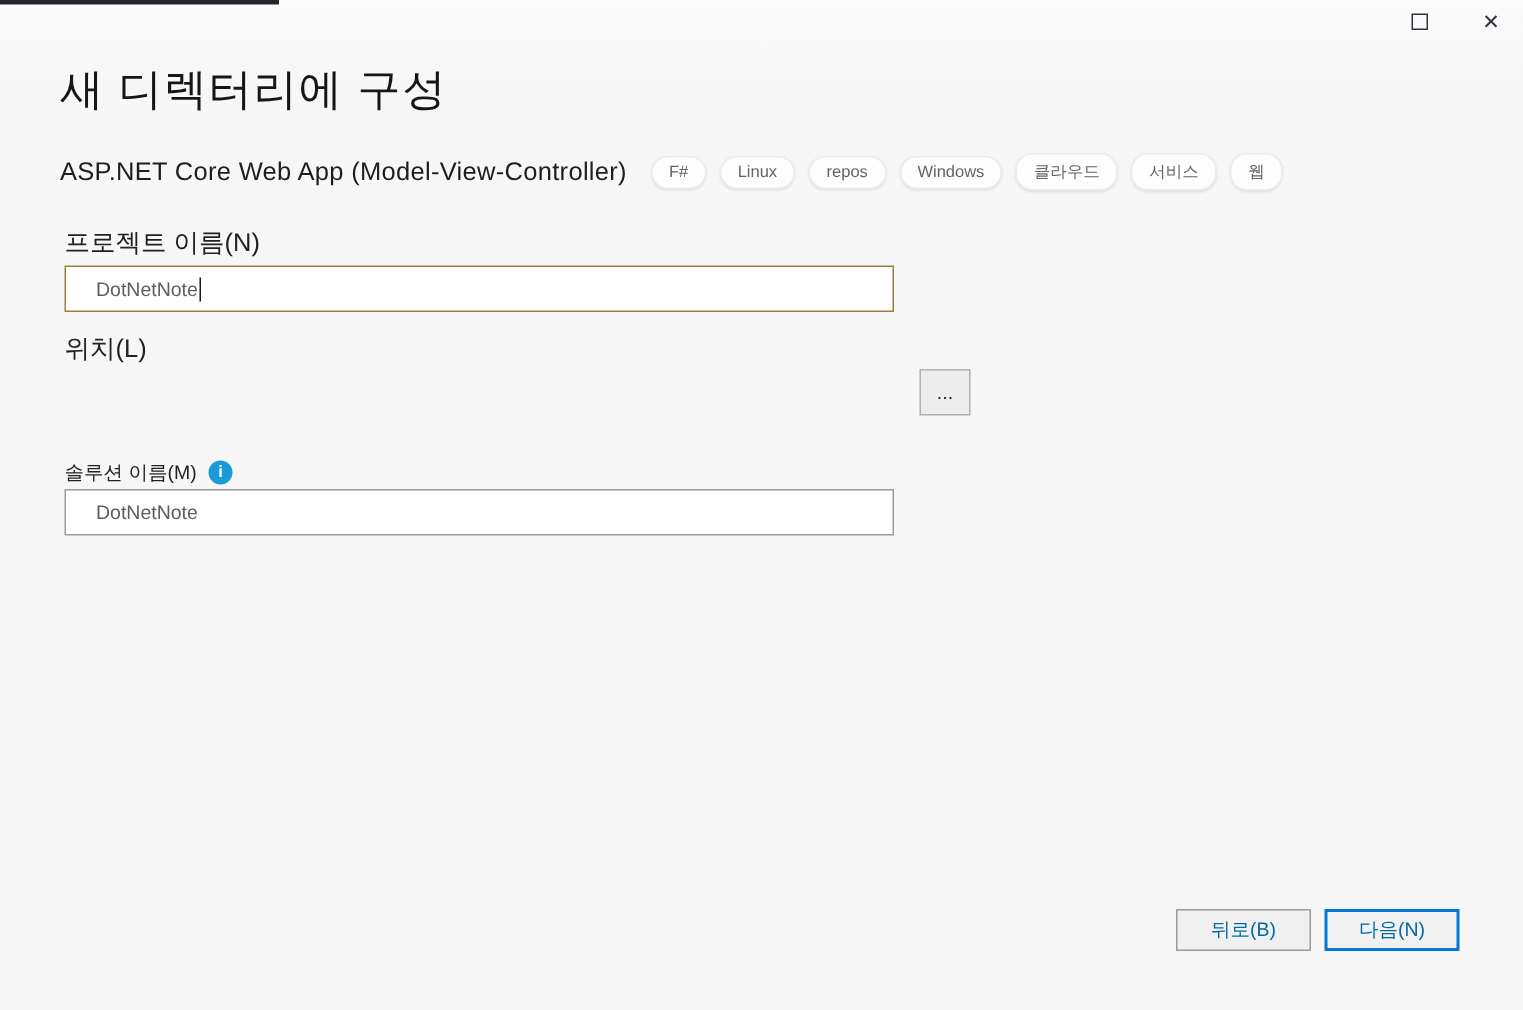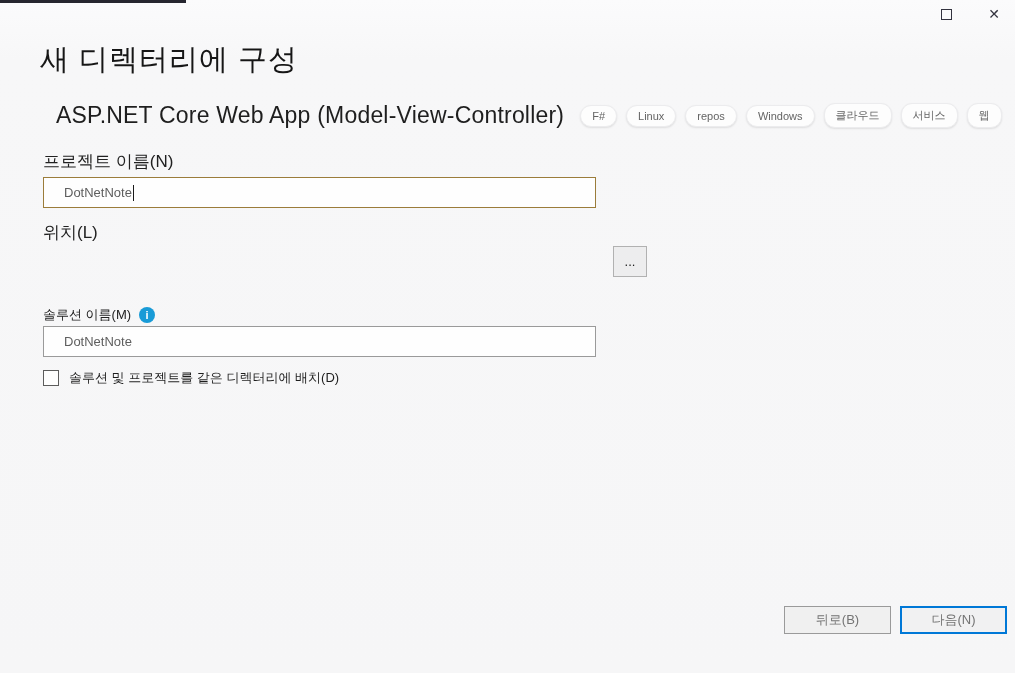--- a/index.html
+++ b/index.html
@@ -55,24 +55,23 @@
     letter-spacing: 1px;
     color: #161616;
   }
   .template-row {
     position: absolute;
     left: 40px; top: 102px;
     display: flex;
     align-items: center;
   }
   .template-name {
-    font-size: 23px;
+    font-size: 17px;
     color: #1e1e1e;
     letter-spacing: 0.2px;
-    margin-left: 16px;
   }
   .tag-list {
     display: flex;
     align-items: center;
     gap: 9px;
     margin-left: 16px;
   }
   .tag {
     display: inline-block;
     padding: 4px 11px;
@@ -193,23 +192,23 @@
     color: #1e1e1e;
     cursor: default;
   }
   .footer-buttons {
     position: absolute;
     left: 784px; top: 606px;
     display: flex;
     gap: 9px;
   }
   .btn {
-    width: 107px; height: 28px;
-    font-size: 13px;
-    color: #737373;
+    width: 90px; height: 28px;
+    font-size: 13px;
+    color: #0369a1;
     text-align: center;
     cursor: pointer;
     font-family: inherit;
     display: flex;
     align-items: center;
     justify-content: center;
   }
   .btn-back {
     background: #f0f0f0;
     border: 1px solid #9a9a9a;
@@ -260,23 +259,19 @@
   <button class="browse-button">...</button>
 
   <div class="label-solution-row">
     <span class="label-text">솔루션 이름(M)</span>
     <span class="info-icon">i</span>
   </div>
   <div class="textbox textbox-solution">
     <span>DotNetNote</span>
   </div>
 
-  <div class="checkbox-row">
-    <span class="checkbox"></span>
-    <span class="checkbox-label">솔루션 및 프로젝트를 같은 디렉터리에 배치(D)</span>
-  </div>
 
   <div class="footer-buttons">
     <button class="btn btn-back">뒤로(B)</button>
     <button class="btn btn-next">다음(N)</button>
   </div>
 
 </div>
 
 </body></html>

